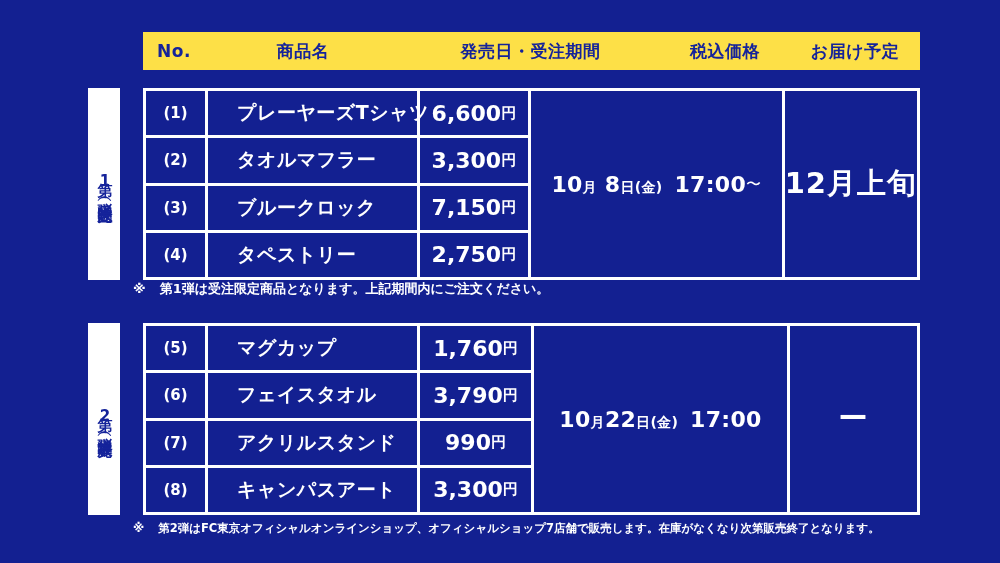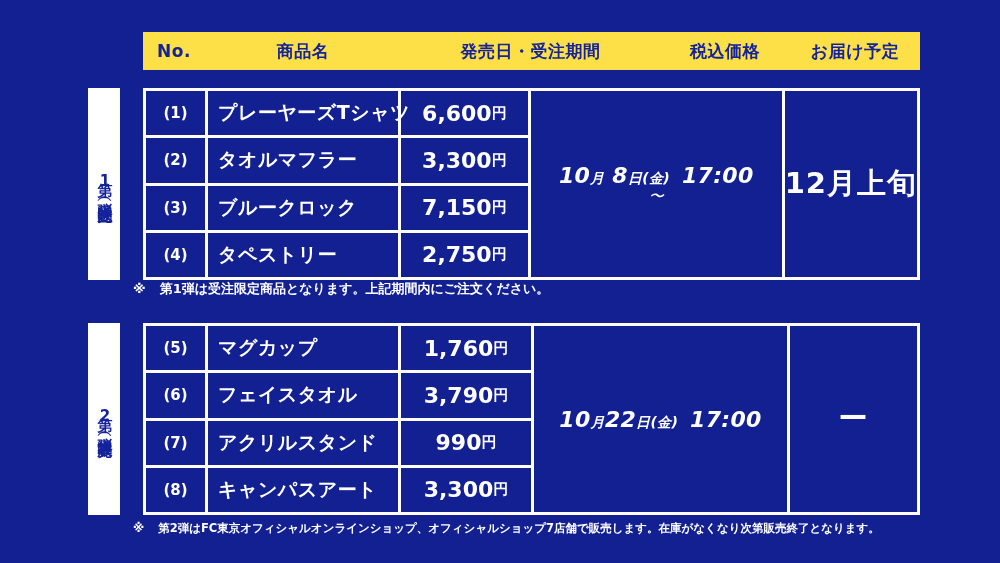--- a/index.html
+++ b/index.html
@@ -120,42 +120,41 @@
   .cell-name {
     width: 193px;
     border-right: 3px solid #ffffff;
     display: flex;
     align-items: center;
     padding-left: 10px;
     font-size: 19px;
     font-weight: bold;
     letter-spacing: 0.5px;
     white-space: nowrap;
+    margin-left: 19px;
   }
   .cell-price {
     flex: 1;
     display: flex;
     align-items: center;
     justify-content: center;
     font-size: 22px;
     font-weight: bold;
     white-space: nowrap;
   }
   .yen { font-size: 15px; font-weight: bold; }
 
   .date-col {
     width: 256px;
     border-right: 3px solid #ffffff;
     display: flex;
-    flex-direction: column;
     align-items: center;
     justify-content: center;
     text-align: center;
     white-space: nowrap;
-    font-style: italic;
   }
   .date-line {
     font-size: 22px;
     font-weight: bold;
     letter-spacing: 0.3px;
   }
   .date-line .u { font-size: 14px; font-weight: bold; }
   .date-line .t { margin-left: 12px; }
   .date-sep {
     font-size: 15px;

